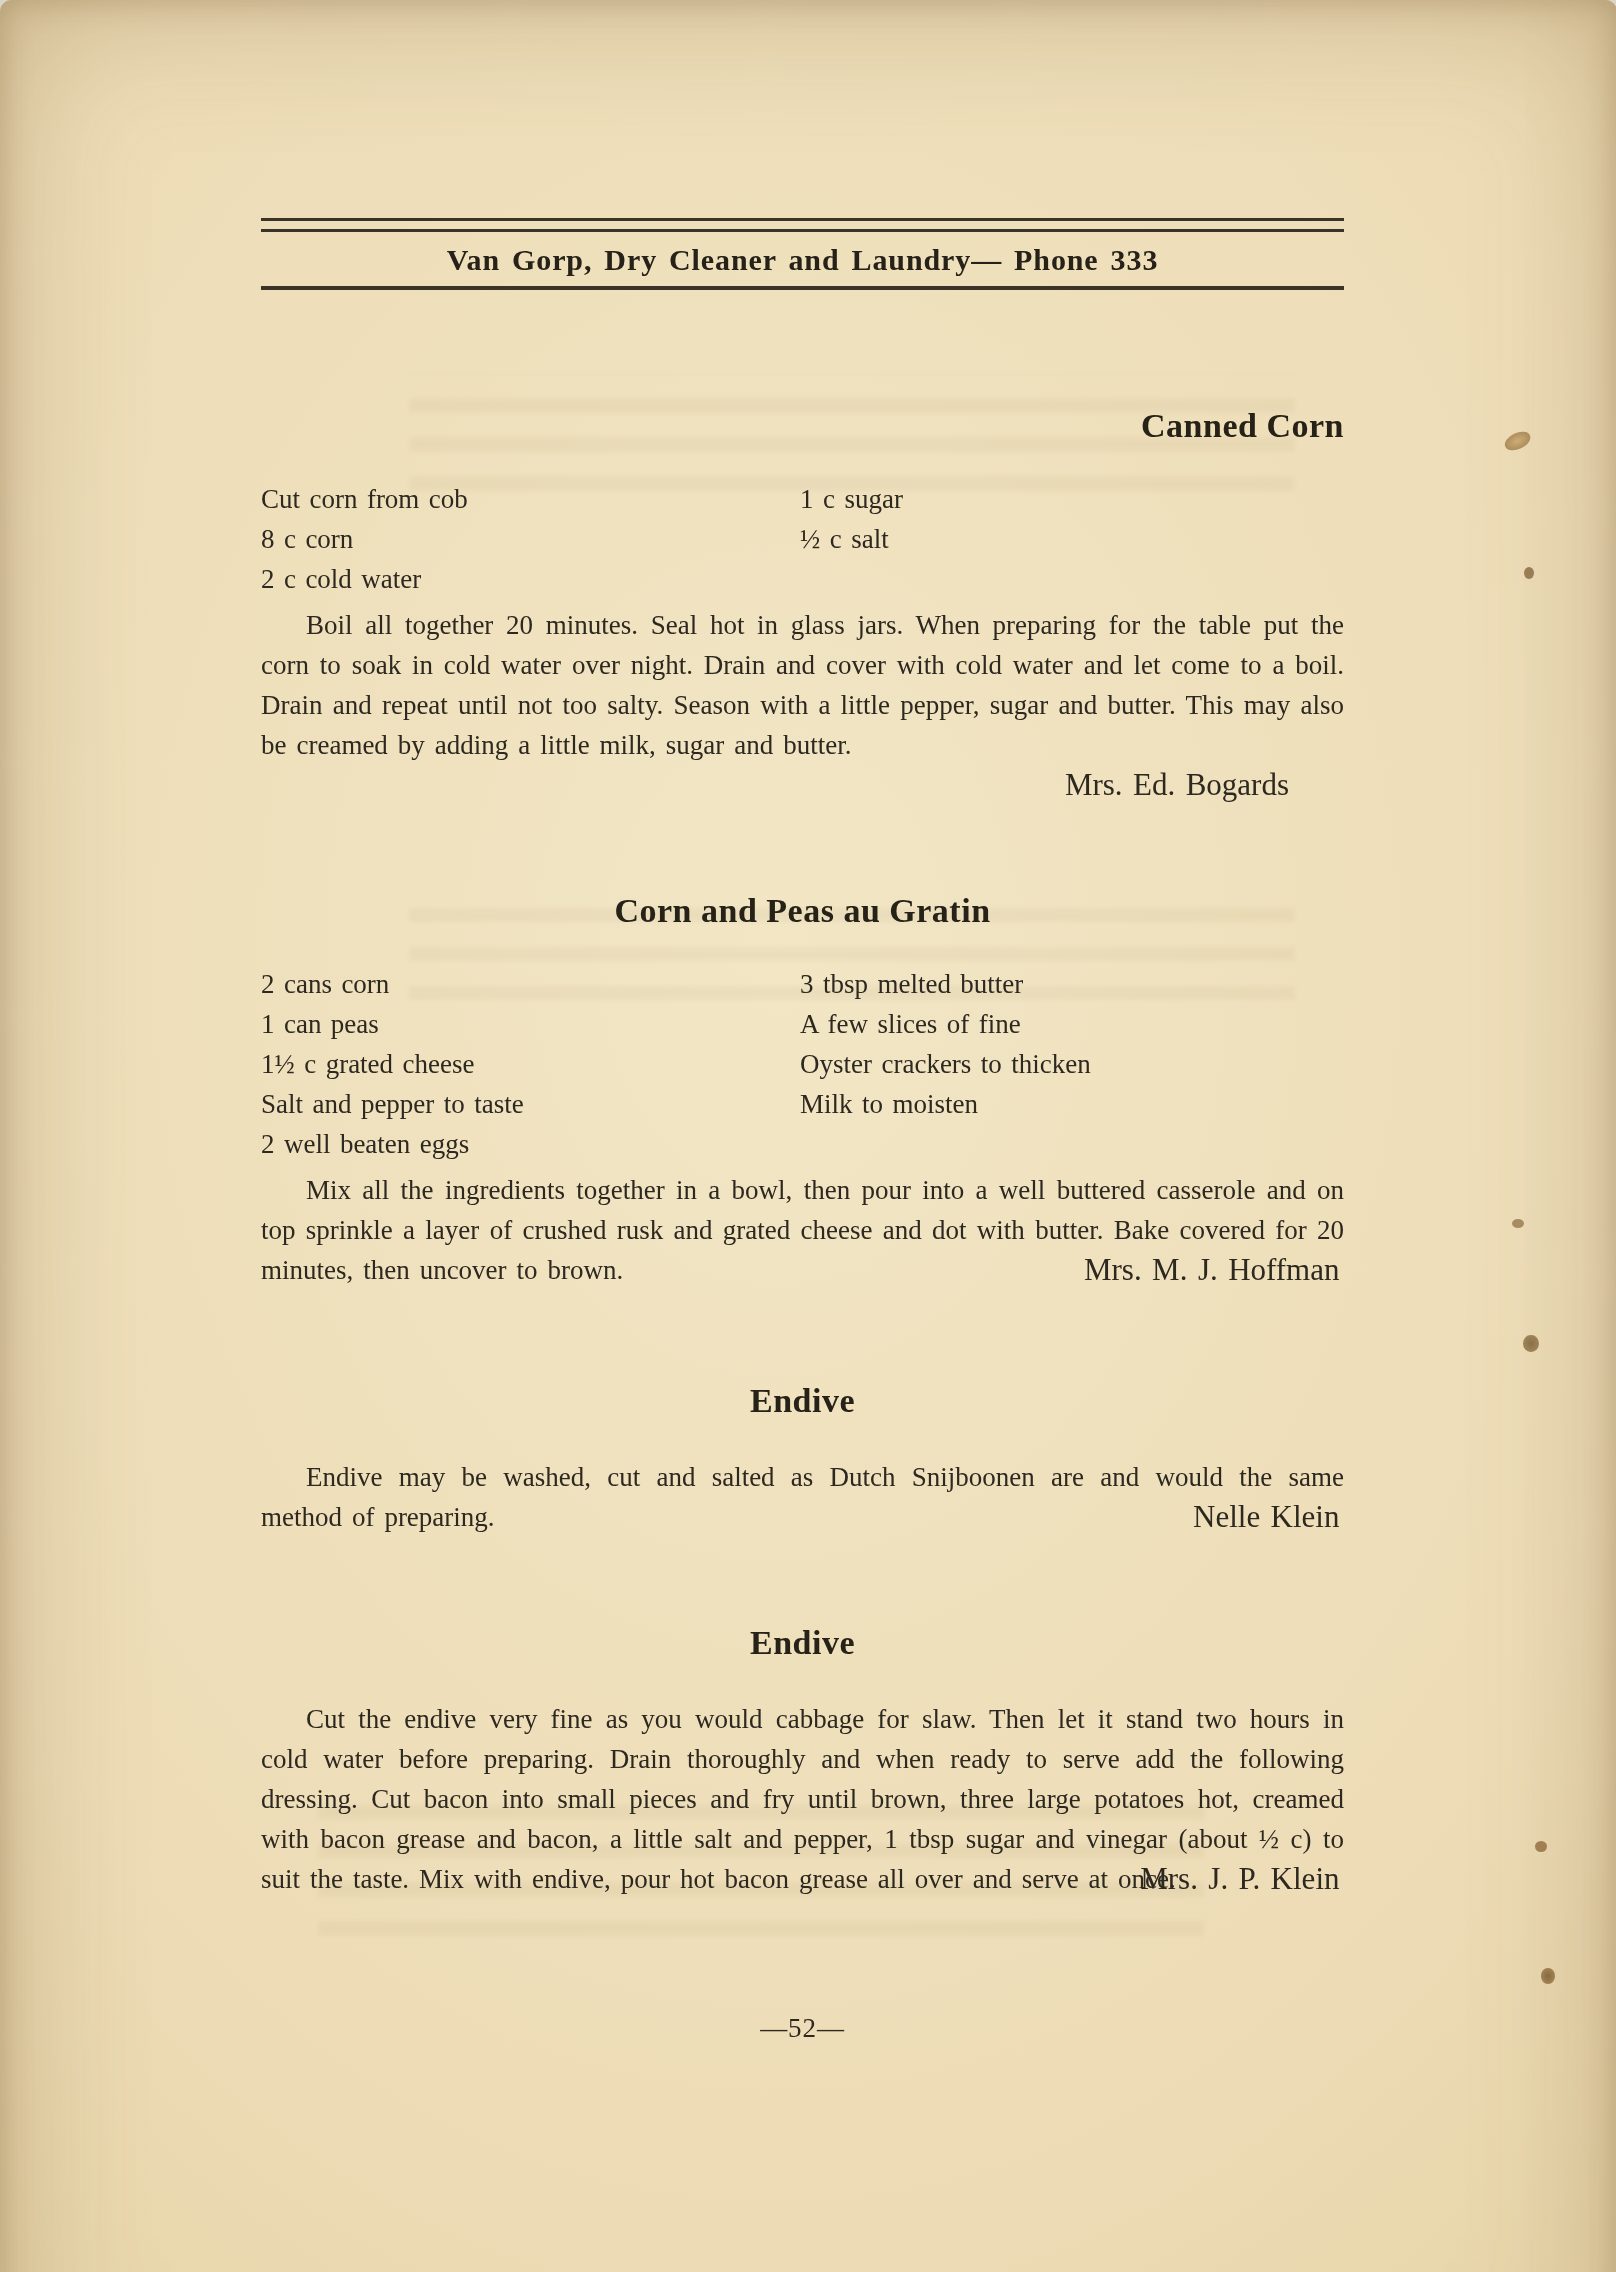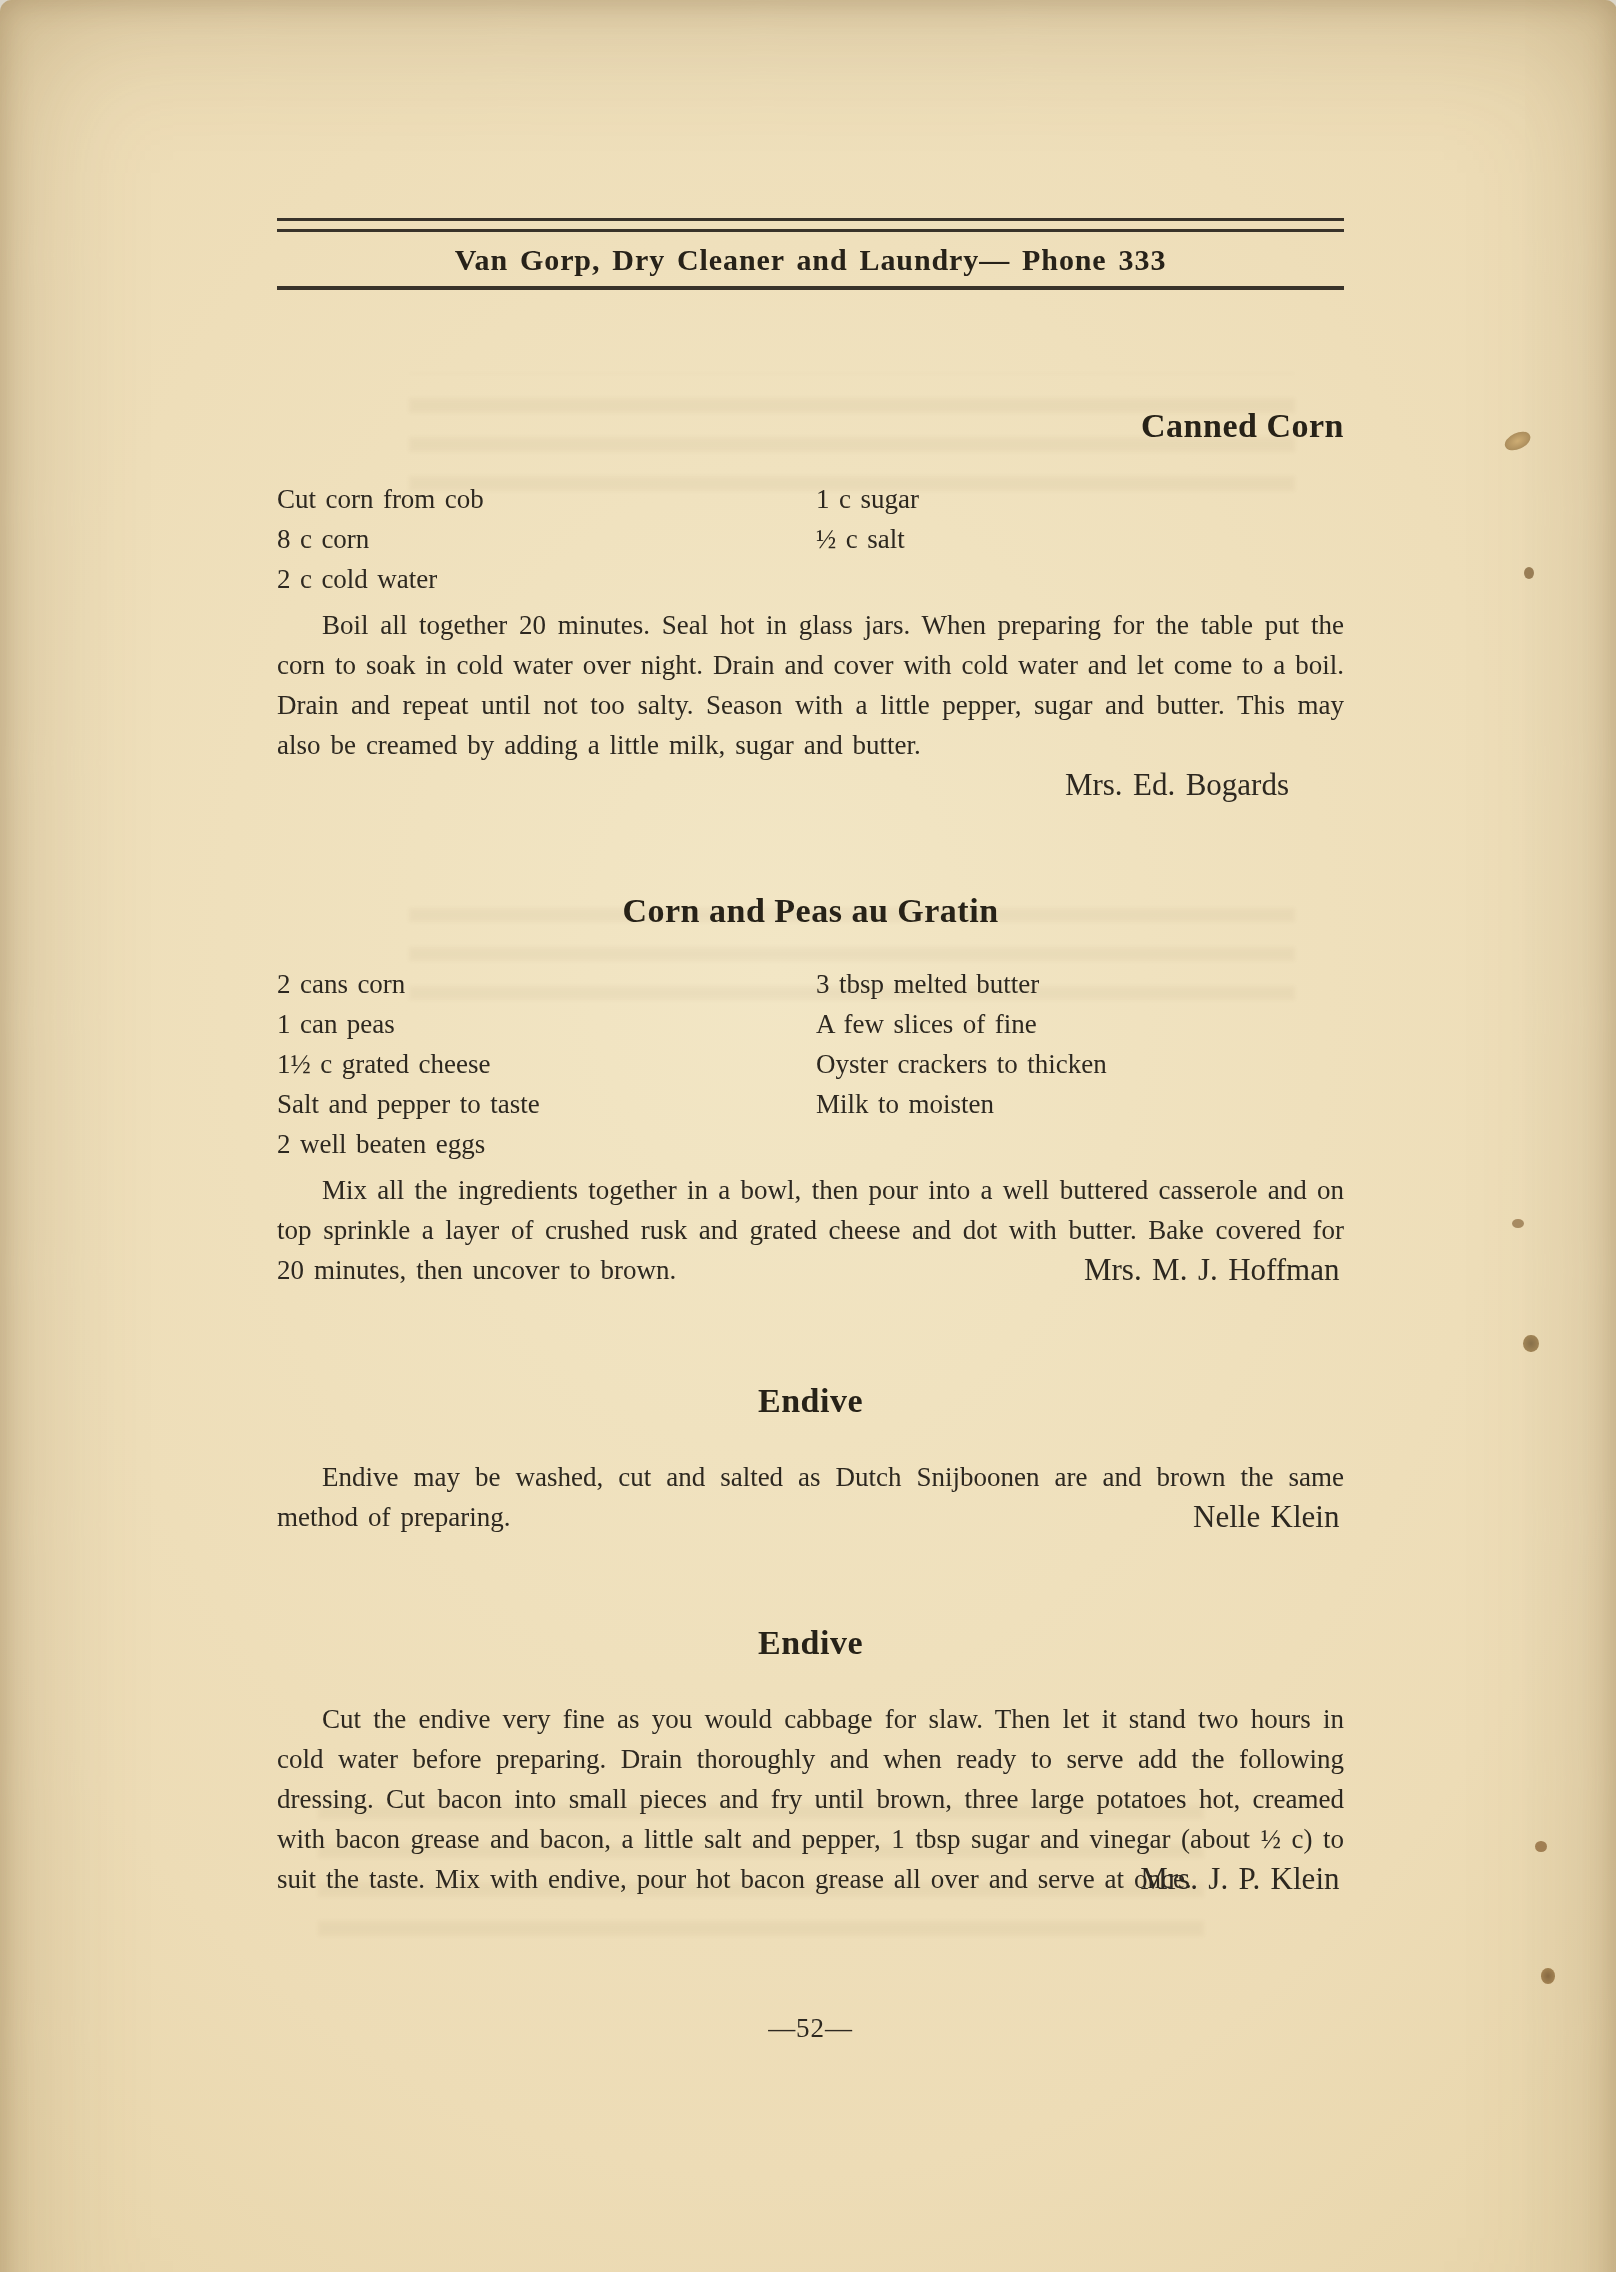--- a/index.html
+++ b/index.html
@@ -23,21 +23,20 @@
         #f2e6c5 0%, #eddcb6 42%, #e4d0a2 70%, #d4b781 91%, #bb9a60 100%);
     box-shadow:
       inset 0 0 145px rgba(110, 80, 35, .30),
       inset 0 0 32px rgba(100, 70, 30, .28);
     overflow: hidden;
   }
   .content {
     position: relative;
     padding: 0 273px 0 261px;
     color: #2d2820;
-    margin-left: 16px;
   }
 
   
   .masthead {
     margin-top: 218px;
   }
   .rule-double {
     height: 13.6px;
     border-top: 3.6px solid #39332a;
     border-bottom: 3.6px solid #39332a;
@@ -183,21 +182,21 @@
           <div class="ingredient-item">Oyster crackers to thicken</div>
           <div class="ingredient-item">Milk to moisten</div>
         </div>
       </div>
       <p class="instructions">Mix all the ingredients together in a bowl, then pour into a well buttered casserole and on top sprinkle a layer of crushed rusk and grated cheese and dot with butter. Bake covered for 20 minutes, then uncover to brown.</p>
       <div class="attribution inline">Mrs. M. J. Hoffman</div>
     </div>
 
     <div>
       <div class="recipe-title mt-s3">Endive</div>
-      <p class="instructions after-title">Endive may be washed, cut and salted as Dutch Snijboonen are and brown the same method of preparing.</p>
+      <p class="instructions after-title">Endive may be washed, cut and salted as Dutch Snijboonen are and would the same method of preparing.</p>
       <div class="attribution inline">Nelle Klein</div>
     </div>
 
     <div>
       <div class="recipe-title mt-s4">Endive</div>
       <p class="instructions after-title">Cut the endive very fine as you would cabbage for slaw. Then let it stand two hours in cold water before preparing. Drain thoroughly and when ready to serve add the following dressing. Cut bacon into small pieces and fry until brown, three large potatoes hot, creamed with bacon grease and bacon, a little salt and pepper, 1 tbsp sugar and vinegar (about ½ c) to suit the taste. Mix with endive, pour hot bacon grease all over and serve at once.</p>
       <div class="attribution inline">Mrs. J. P. Klein</div>
     </div>
 
     <div class="page-number">—52—</div>

